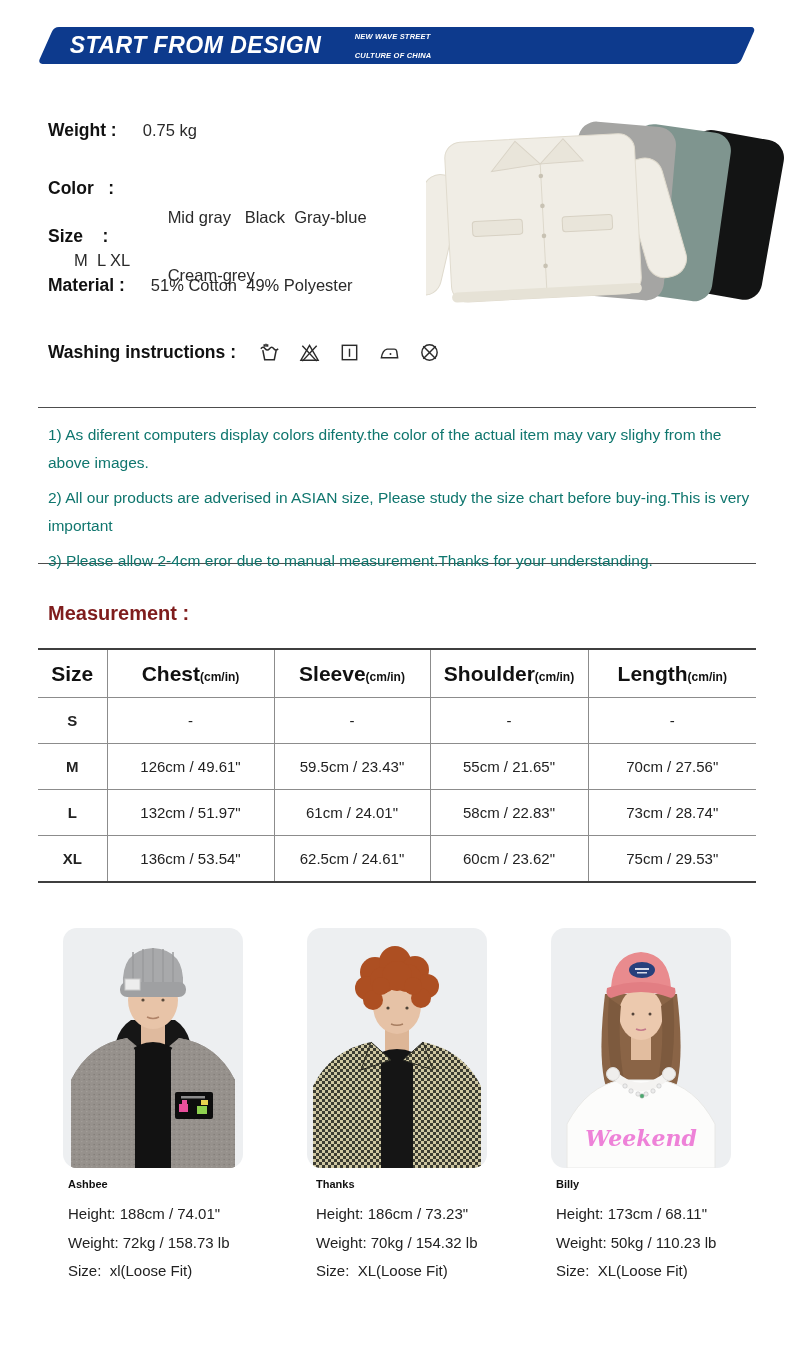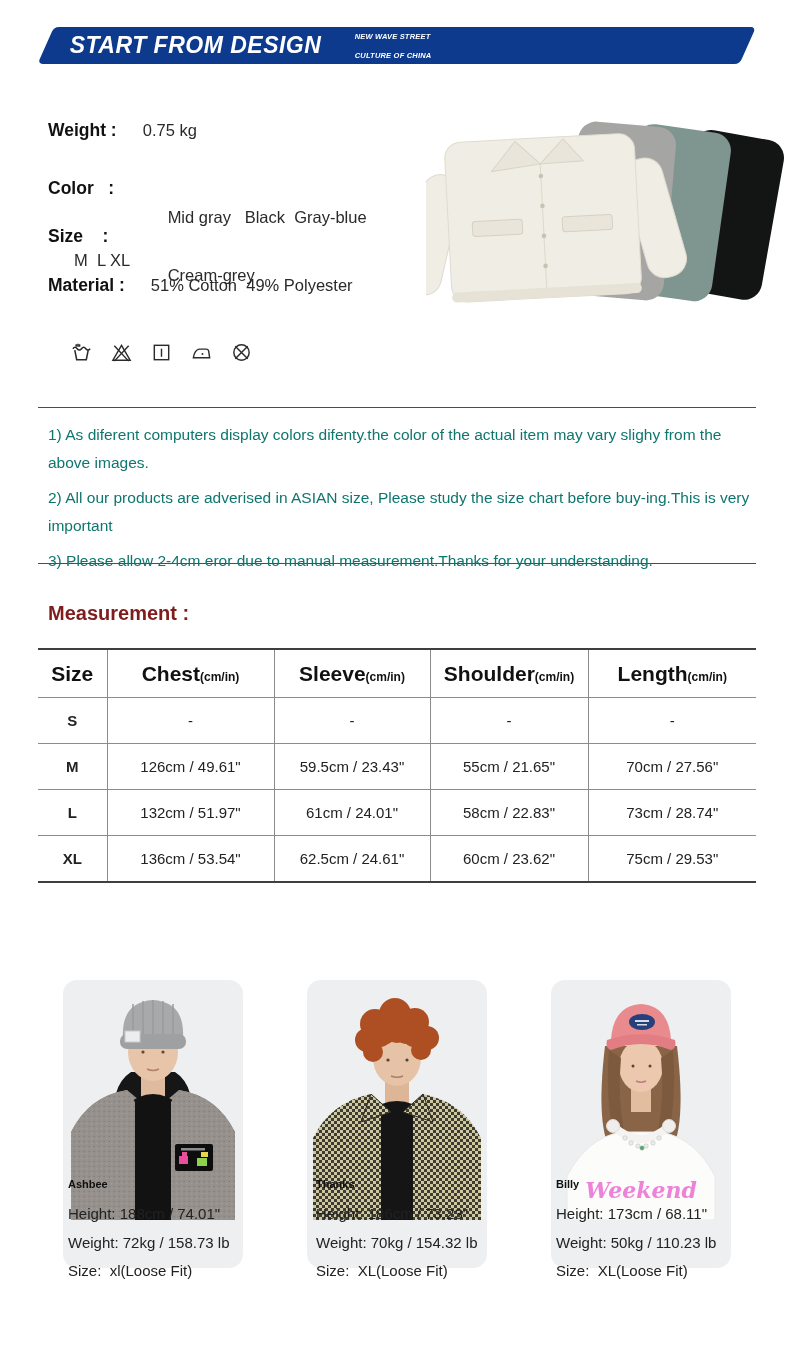--- a/index.html
+++ b/index.html
@@ -37,21 +37,21 @@
            border-top:2px solid #3f3f3f;border-bottom:2px solid #3f3f3f;}
   .m-table th,.m-table td{text-align:center;vertical-align:middle;border-left:1px solid #8c8c8c;padding:0;}
   .m-table th:first-child,.m-table td:first-child{border-left:none;}
   .m-table tbody td{border-top:1px solid #8c8c8c;}
   .m-table th{height:47px;} .m-table td{height:45px;font-size:15px;color:#222;}
   .col-name{font-size:21px;font-weight:bold;color:#111;}
   .col-unit{font-size:12px;font-weight:bold;color:#111;}
   .size-cell{font-size:19px;font-weight:bold;color:#111;}
 
   
-  .model-photo{position:absolute;top:980px;width:180px;height:288px;border-radius:14px;
+  .model-photo{position:absolute;top:928px;width:180px;height:240px;border-radius:14px;
                overflow:hidden;background:#edeff1;}
   #photo-1{left:63px;} #photo-2{left:307px;} #photo-3{left:551px;}
   .model-photo svg{display:block;width:180px;height:240px;}
 
   .model-info{position:absolute;top:1178px;width:240px;}
   #minfo-1{left:68px;} #minfo-2{left:316px;} #minfo-3{left:556px;}
   .model-name{font-size:11px;font-weight:bold;color:#101010;margin-bottom:10px;}
   .model-line{font-size:15px;line-height:28.5px;color:#222;white-space:pre;}
 </style>
 </head>
@@ -86,20 +86,21 @@
     <span class="info-label">Size    :</span>
     <span class="info-value">M  L XL</span>
   </div>
 
   <div class="info-row" id="row-material">
     <span class="info-label">Material :</span>
     <span class="info-value">51% Cotton  49% Polyester</span>
   </div>
 
   <div class="info-row" id="row-washing">
+    <span class="info-label">Washing instructions :</span>
     <span class="wash-icons">
       <svg viewBox="0 0 24 24" fill="none" stroke="#2b2b2b" stroke-width="1.6">
         <path d="M3,8 c1.5,-2 3,-2 4.5,0 c1.5,2 3,2 4.5,0 c1.5,-2 3,-2 4.5,0 c1.5,2 3,2 4.5,0"></path>
         <path d="M5,9.5 L7,19.5 L17,19.5 L19,9.5"></path>
         <path d="M6.5,6 v-2.5 M8.3,6 v-3.2 M10,6 v-2.5"></path>
       </svg>
       <svg viewBox="0 0 24 24" fill="none" stroke="#2b2b2b" stroke-width="1.5">
         <path d="M12,4.5 L21,20 L3,20 Z"></path>
         <path d="M4.5,5 L19.5,21 M19.5,5 L4.5,21"></path>
       </svg>

